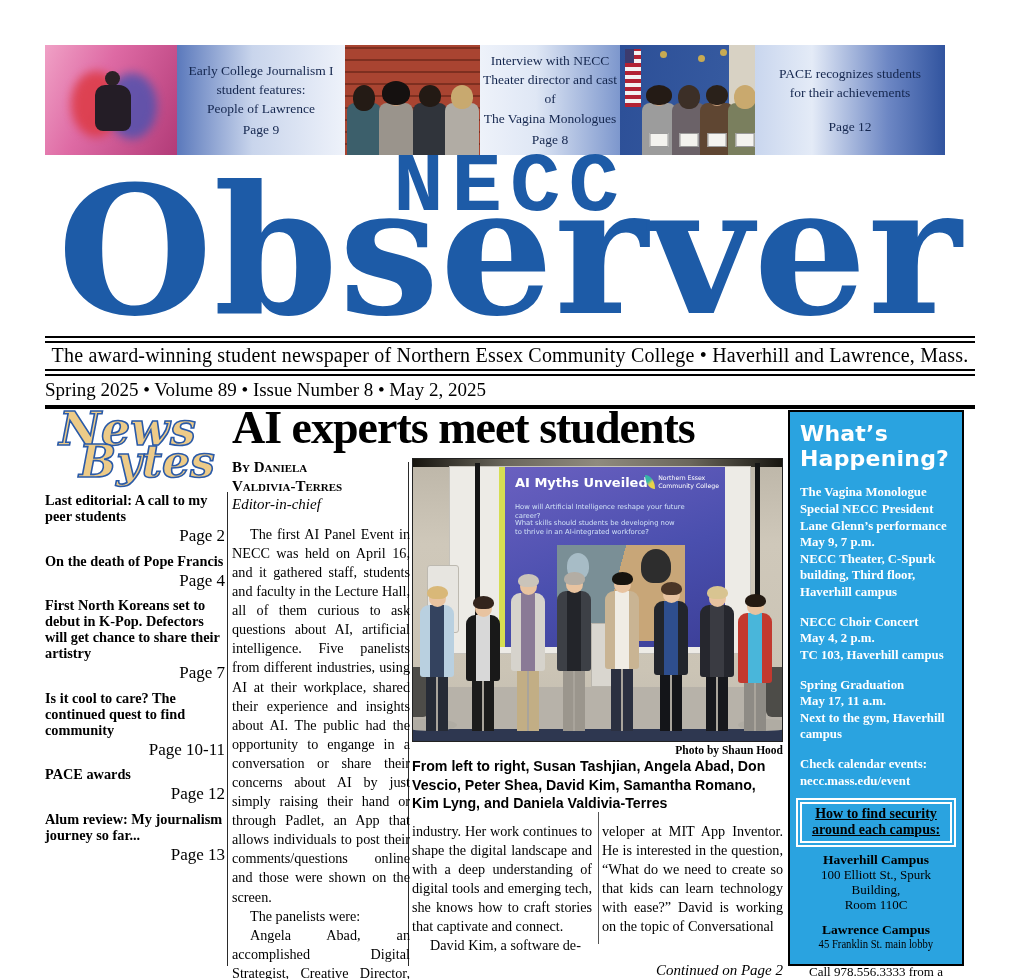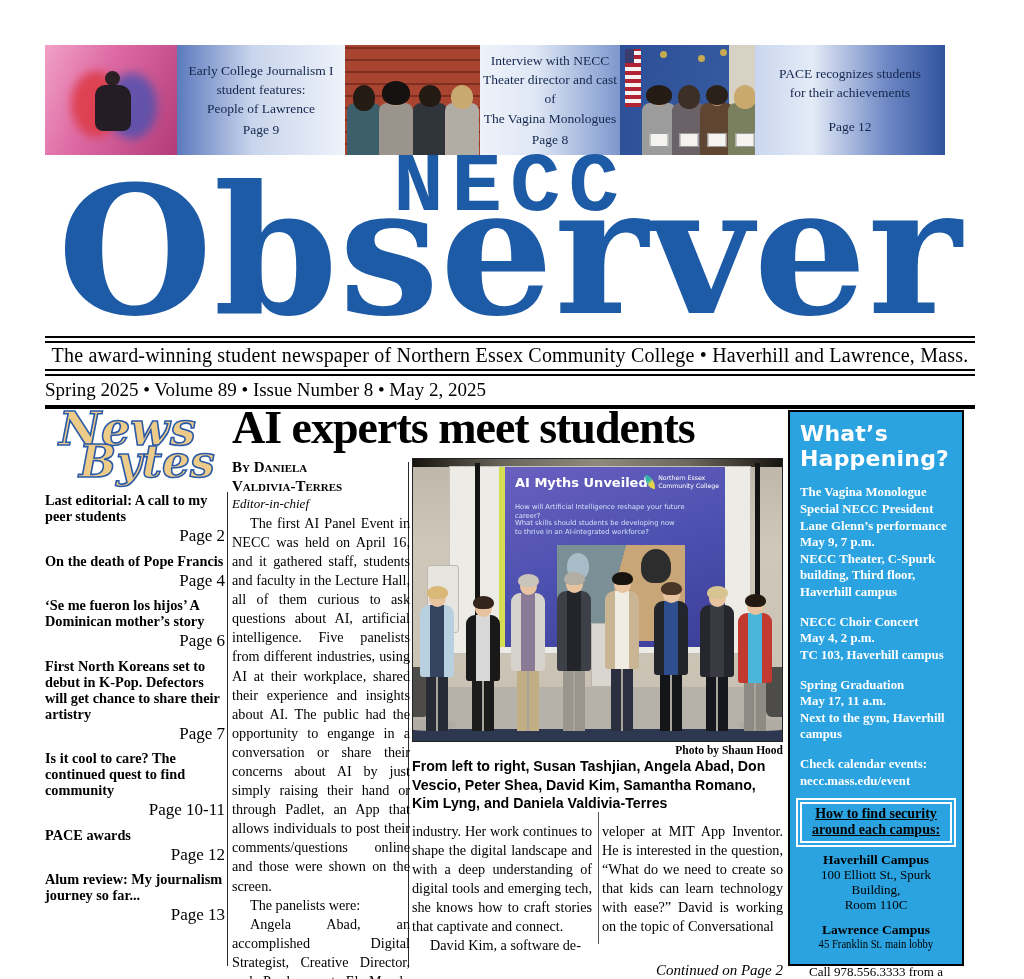--- a/index.html
+++ b/index.html
@@ -74,21 +74,21 @@
   .nbitem{margin-bottom:7px;}
   .nbtitle{font-weight:bold;font-size:14.3px;line-height:1.12;}
   .nbpage{text-align:right;font-size:17px;line-height:1.15;margin-top:2px;}
 
   
   .center{position:absolute;left:232px;top:404px;width:551px;}
   .headline{font-weight:bold;font-size:46px;line-height:1.05;letter-spacing:-1px;white-space:nowrap;}
   .bodyrow{display:flex;margin-top:6px;}
   .col1{width:178px;flex:none;}
   .byline{font-weight:bold;font-size:15px;font-variant:small-caps;line-height:1.25;}
-  .role{font-style:italic;font-size:13px;margin-bottom:2px;}
+  .role{font-style:italic;font-size:15px;margin-bottom:12px;}
   .btxt{font-size:14.2px;line-height:1.345;text-align:justify;}
   .btxt p{margin:0;text-indent:18px;}
   .rightpart{width:371px;margin-left:2px;flex:none;}
 
   
   .photo-main{position:relative;width:369px;height:282px;border:1px solid #222;overflow:hidden;
               background:linear-gradient(180deg,#bdb6a8 0%,#cfc8ba 30%,#cbc4b5 75%,#c0bab0 100%);}
   .ceil{position:absolute;left:0;top:0;right:0;height:8px;
         background:linear-gradient(90deg,#17150f,#6b675c 25%,#8f8a7e 50%,#6b675c 75%,#17150f);}
   .screen{position:absolute;left:36px;top:7px;width:300px;height:186px;background:#edebe6;border:1px solid #c5c2bb;}
@@ -267,24 +267,20 @@
     </div>
     <div class="nbitem">
       <div class="nbtitle">Last editorial: A call to my peer students</div>
       <div class="nbpage">Page 2</div>
     </div>
     <div class="nbitem">
       <div class="nbtitle">On the death of Pope Francis</div>
       <div class="nbpage">Page 4</div>
     </div>
     <div class="nbitem">
-      <div class="nbtitle">‘Se me fueron los hijos’ A Dominican mother’s story</div>
-      <div class="nbpage">Page 6</div>
-    </div>
-    <div class="nbitem">
       <div class="nbtitle">First North Koreans set to debut in K-Pop. Defectors will get chance to share their artistry</div>
       <div class="nbpage">Page 7</div>
     </div>
     <div class="nbitem">
       <div class="nbtitle">Is it cool to care? The continued quest to find community</div>
       <div class="nbpage">Page 10-11</div>
     </div>
     <div class="nbitem">
       <div class="nbtitle">PACE awards</div>
       <div class="nbpage">Page 12</div>

